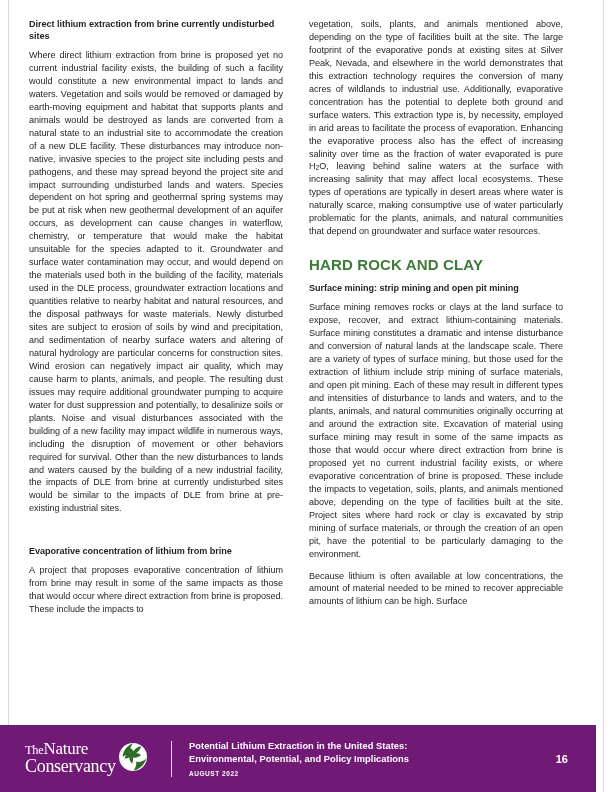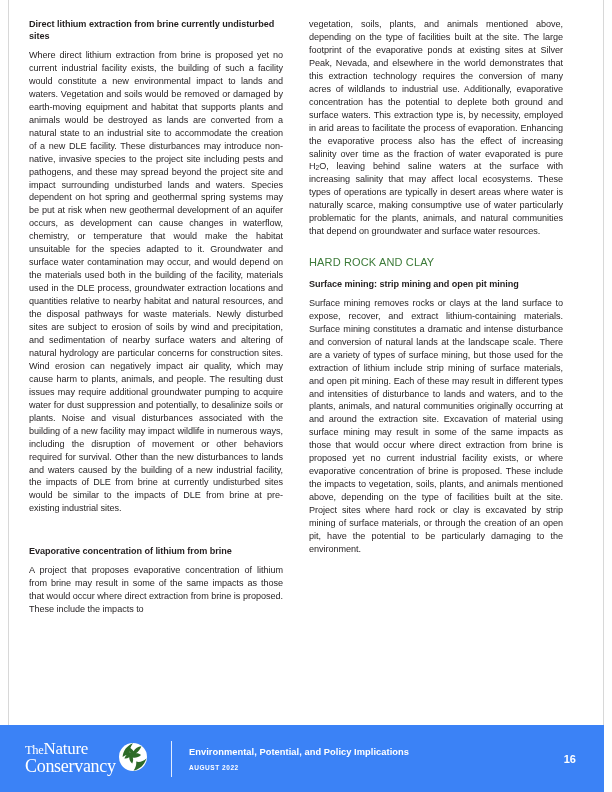--- a/index.html
+++ b/index.html
@@ -40,22 +40,22 @@
     box-sizing: border-box;
     display: flex;
     column-gap: 26px;
   }
   .col {
     width: 254px;
     flex: 0 0 254px;
   }
 
   h2.section-head {
-    font-size: 11px;
-    font-weight: normal;
+    font-size: 15px;
+    font-weight: bold;
     color: #3c7a38;
     margin: 18px 0 9px 0;
     letter-spacing: .15px;
     line-height: 1.15;
   }
   h3.sub-head {
     font-size: 9.1px;
     font-weight: bold;
     color: #231f20;
     margin: 0 0 7px 0;
@@ -72,24 +72,24 @@
     letter-spacing: -0.04px;
     hyphens: none;
   }
   p.body:last-child { margin-bottom: 16px; }
   sub { font-size: 72%; vertical-align: -0.22em; }
 
   
   .footer {
     position: absolute;
     left: 0;
-    right: 8px;
+    right: 16px;
     bottom: 0;
     height: 67px;
-    background: #3b82f6;
+    background: #701a75;
     display: flex;
     align-items: center;
   }
   .logo-wrap {
     margin-left: 25px;
     display: flex;
     align-items: center;
     width: 132px;
   }
   .logo-text {
@@ -153,20 +153,21 @@
     </div>
 
     <div class="col">
       <p class="body"><span>vegetation, soils, plants, and animals mentioned above, depending on the type of facilities built at the site. The large footprint of the evaporative ponds at existing sites at Silver Peak, Nevada, and elsewhere in the world demonstrates that this extraction technology requires the conversion of many acres of wildlands to industrial use. Additionally, evaporative concentration has the potential to deplete both ground and surface waters. This extraction type is, by necessity, employed in arid areas to facilitate the process of evaporation. Enhancing the evaporative process also has the effect of increasing salinity over time as the fraction of water evaporated is pure H</span><sub>2</sub><span>O, leaving behind saline waters at the surface with increasing salinity that may affect local ecosystems. These types of operations are typically in desert areas where water is naturally scarce, making consumptive use of water particularly problematic for the plants, animals, and natural communities that depend on groundwater and surface water resources.</span></p>
 
       <h2 class="section-head">HARD ROCK AND CLAY</h2>
 
       <h3 class="sub-head">Surface mining: strip mining and open pit mining</h3>
 
       <p class="body">Surface mining removes rocks or clays at the land surface to expose, recover, and extract lithium-containing materials. Surface mining constitutes a dramatic and intense disturbance and conversion of natural lands at the landscape scale. There are a variety of types of surface mining, but those used for the extraction of lithium include strip mining of surface materials, and open pit mining. Each of these may result in different types and intensities of disturbance to lands and waters, and to the plants, animals, and natural communities originally occurring at and around the extraction site. Excavation of material using surface mining may result in some of the same impacts as those that would occur where direct extraction from brine is proposed yet no current industrial facility exists, or where evaporative concentration of brine is proposed. These include the impacts to vegetation, soils, plants, and animals mentioned above, depending on the type of facilities built at the site. Project sites where hard rock or clay is excavated by strip mining of surface materials, or through the creation of an open pit, have the potential to be particularly damaging to the environment.</p>
+      <p class="body">Because lithium is often available at low concentrations, the amount of material needed to be mined to recover appreciable amounts of lithium can be high. Surface</p>
     </div>
   </div>
 
   <div class="footer">
 
     <div class="logo-wrap">
       <div class="logo-text">
         <span class="l1"><span class="the">The</span><span>Nature</span></span>
         <span class="l2">Conservancy</span>
       </div>
@@ -176,20 +177,21 @@
           <path d="M15 1.3 C8.5 4 5 9 4.6 15 C7.5 13 10 12.4 12.6 13 C11 9.8 12 5 15 1.3 Z" fill="#2d6b28"></path>
           <path d="M28.4 16.6 C26.6 22.8 21.6 27.4 15.6 28.6 C17.6 25.6 18.6 22.6 18.2 19.6 C21.2 20.6 25.2 19.6 28.4 16.6 Z" fill="#2d6b28"></path>
           <path d="M15.6 9.2 C17.2 6.4 20 4.6 23.4 4.2 C22.4 7 20.4 9.6 17.8 11.4 C19.6 11.2 21.6 11.8 23 13 C20.8 15.2 17.6 16.2 14.8 15.6 C15.4 17.6 15.2 19.8 14.2 21.6 C12.4 20 11.2 17.6 11.2 15.2 C9.8 16.2 8 16.6 6.4 16.4 C7.4 13.6 9.6 11.4 12.4 10.4 C11.2 9 10.6 7.2 10.8 5.4 C12.8 6 14.6 7.4 15.6 9.2 Z" fill="#2d6b28"></path>
         </svg>
       </span>
     </div>
 
     <div class="footer-divider"></div>
 
     <div class="footer-titles">
+      <div class="t-line">Potential Lithium Extraction in the United States:</div>
       <div class="t-line">Environmental, Potential, and Policy Implications</div>
       <div class="t-date">AUGUST 2022</div>
     </div>
 
     <div class="page-number">16</div>
   </div>
 
 </div>
 
 </body></html>

